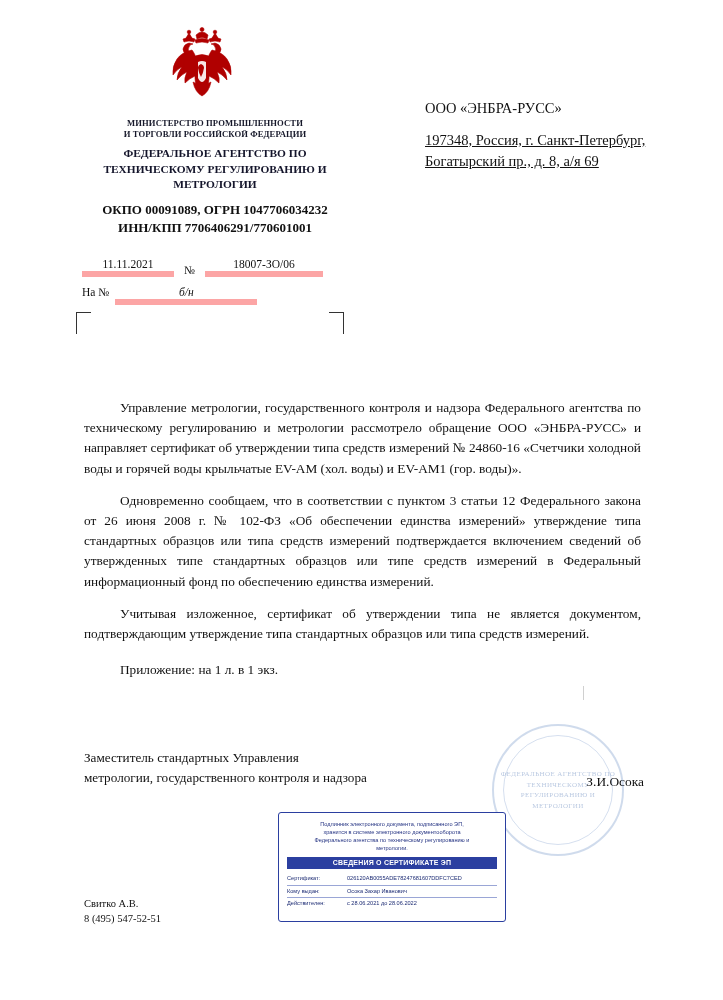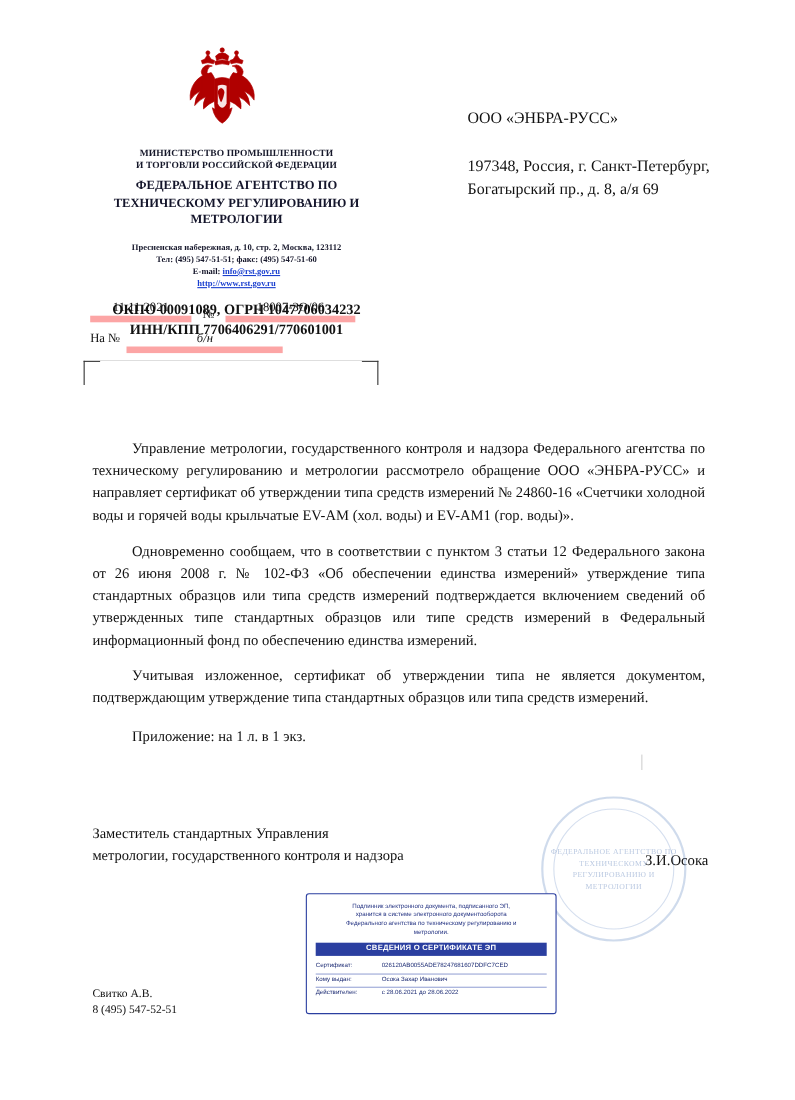--- a/index.html
+++ b/index.html
@@ -18,21 +18,21 @@
   .page {
     position: relative;
     width: 723px;
     height: 1000px;
     box-sizing: border-box;
   }
 
   
   .header {
     position: absolute;
-    top: 38px;
+    top: 22px;
     left: 0;
     width: 723px;
     height: 290px;
   }
   .emblem {
     position: absolute;
     left: 162px;
     top: 4px;
     width: 80px;
     height: 86px;
@@ -140,22 +140,23 @@
     left: 425px;
     top: 98px;
     width: 280px;
     font-size: 14.5px;
     line-height: 1.5;
   }
   .addressee .org {
     font-weight: 400;
   }
   .addressee .addr {
-    margin-top: 21px;
+    margin-top: 10px;
     line-height: 1.45;
+    text-decoration: underline;
   }
 
   
   .body {
     position: absolute;
     left: 84px;
     top: 398px;
     width: 557px;
     font-size: 13.3px;
     line-height: 1.52;
@@ -332,29 +333,20 @@
     <div class="letterhead">
       <div class="lh-ministry">
         <div>МИНИСТЕРСТВО ПРОМЫШЛЕННОСТИ</div>
         <div>И ТОРГОВЛИ РОССИЙСКОЙ ФЕДЕРАЦИИ</div>
       </div>
       <div class="lh-agency">
         <div>ФЕДЕРАЛЬНОЕ АГЕНТСТВО ПО</div>
         <div>ТЕХНИЧЕСКОМУ РЕГУЛИРОВАНИЮ И</div>
         <div>МЕТРОЛОГИИ</div>
       </div>
-      <div class="lh-addr">
-        <div>Пресненская набережная, д. 10, стр. 2, Москва, 123112</div>
-        <div>Тел: (495) 547-51-51; факс:  (495) 547-51-60</div>
-        <div>
-          <span>E-mail:</span>
-          <span class="lh-link">info@rst.gov.ru</span>
-        </div>
-        <div class="lh-link">http://www.rst.gov.ru</div>
-      </div>
       <div class="lh-codes">
         <div>ОКПО 00091089, ОГРН 1047706034232</div>
         <div>ИНН/КПП 7706406291/770601001</div>
       </div>
     </div>
 
     <div class="docref">
       <div class="row1">
         <span class="u-line date-line">11.11.2021</span>
         <span class="num-label">№</span>

